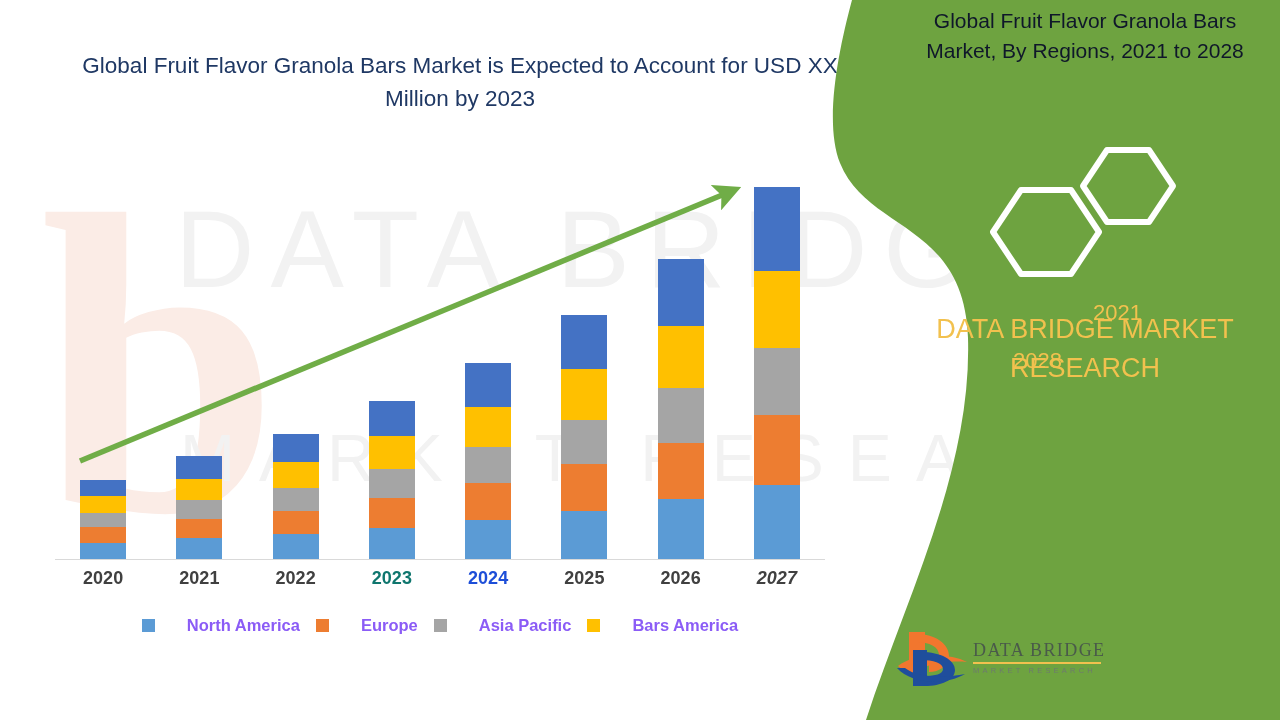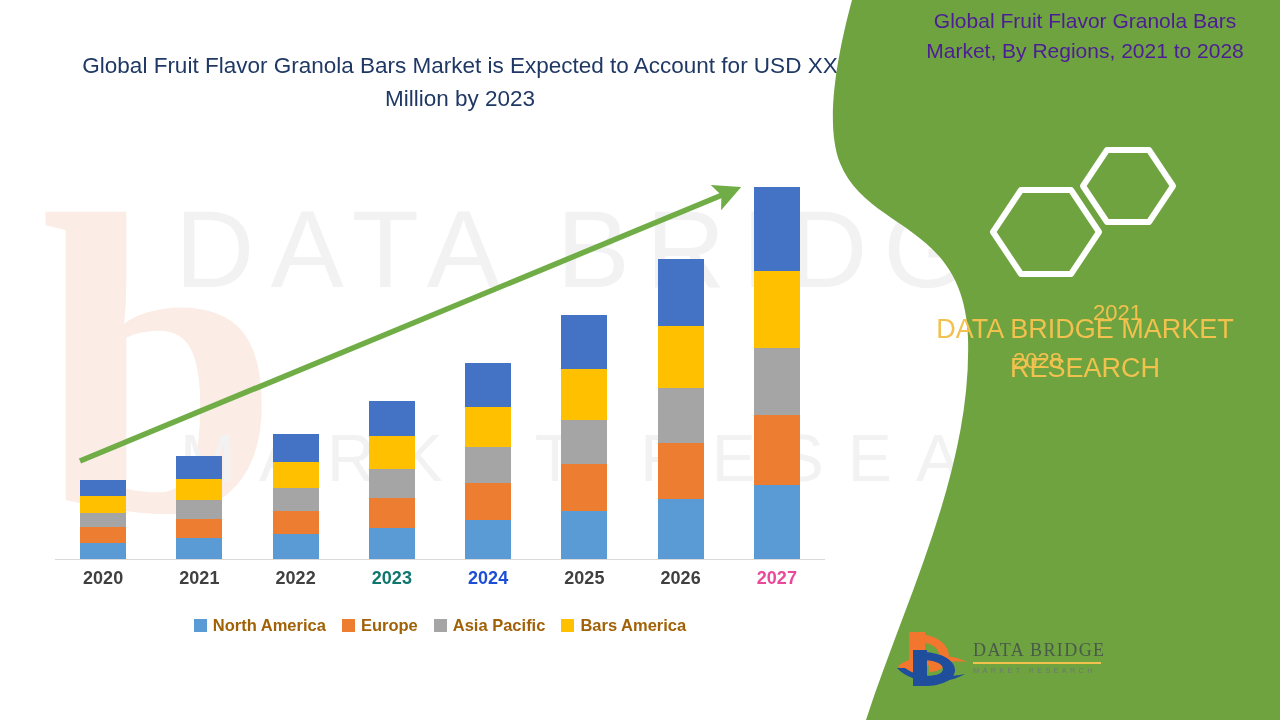--- a/index.html
+++ b/index.html
@@ -128,23 +128,24 @@
     align-items: center;
     gap: 6px;
   }
   .legend-swatch {
     width: 13px; height: 13px;
     flex: 0 0 auto;
   }
   .legend-label {
     font-size: 16.5px;
     font-weight: bold;
-    color: #a16207;
-    white-space: nowrap;
-    font-family: "Liberation Sans", sans-serif;
+    color: #8b5cf6;
+    white-space: nowrap;
+    font-family: "Liberation Sans", sans-serif;
+    margin-left: 26px;
   }
 
   
   .green-panel {
     position: absolute;
     left: 0; top: 0;
     width: 1280px; height: 720px;
     pointer-events: none;
   }
   .panel-content {
@@ -152,21 +153,21 @@
     left: 890px; top: 0;
     width: 390px; height: 720px;
   }
   .panel-title {
     position: absolute;
     left: 10px; top: 6px;
     width: 370px;
     text-align: center;
     font-size: 21px;
     line-height: 1.45;
-    color: #4c1d95;
+    color: #0f172a;
     font-family: "Liberation Sans", sans-serif;
   }
   .hexes {
     position: absolute;
     left: 95px; top: 128px;
     width: 200px; height: 160px;
   }
   .hex-label {
     position: absolute;
     font-size: 22px;
@@ -303,21 +304,21 @@
   </svg>
 
   <div class="xlabels" id="xlabels">
       <div class="xlabel" style="left: 3.125px; color: rgb(64, 64, 64);">2020</div>
       <div class="xlabel" style="left: 99.375px; color: rgb(64, 64, 64);">2021</div>
       <div class="xlabel" style="left: 195.625px; color: rgb(64, 64, 64);">2022</div>
       <div class="xlabel" style="left: 291.875px; color: #0f766e;">2023</div>
       <div class="xlabel" style="left: 388.125px; color: #1d4ed8;">2024</div>
       <div class="xlabel" style="left: 484.375px; color: rgb(64, 64, 64);">2025</div>
       <div class="xlabel" style="left: 580.625px; color: rgb(64, 64, 64);">2026</div>
-      <div class="xlabel" style="left: 676.875px; color: #ec4899;">2027</div>
+      <div class="xlabel" style="left: 676.875px; color: #404040; font-style: italic;">2027</div>
     </div>
 
   <div class="legend" id="legend">
       <div class="legend-item">
         <span class="legend-swatch" style="background: rgb(91, 155, 213);"></span>
         <span class="legend-label">North America</span>
       </div>
       <div class="legend-item">
         <span class="legend-swatch" style="background: rgb(237, 125, 49);"></span>
         <span class="legend-label">Europe</span>

